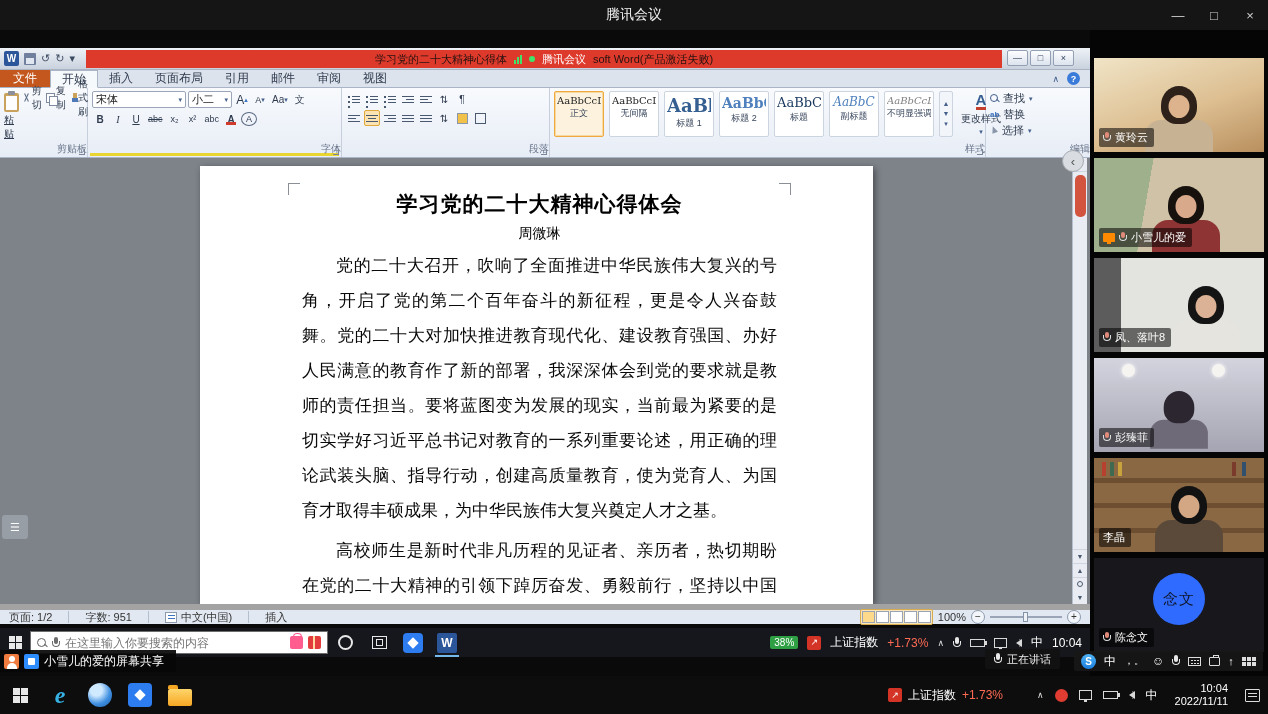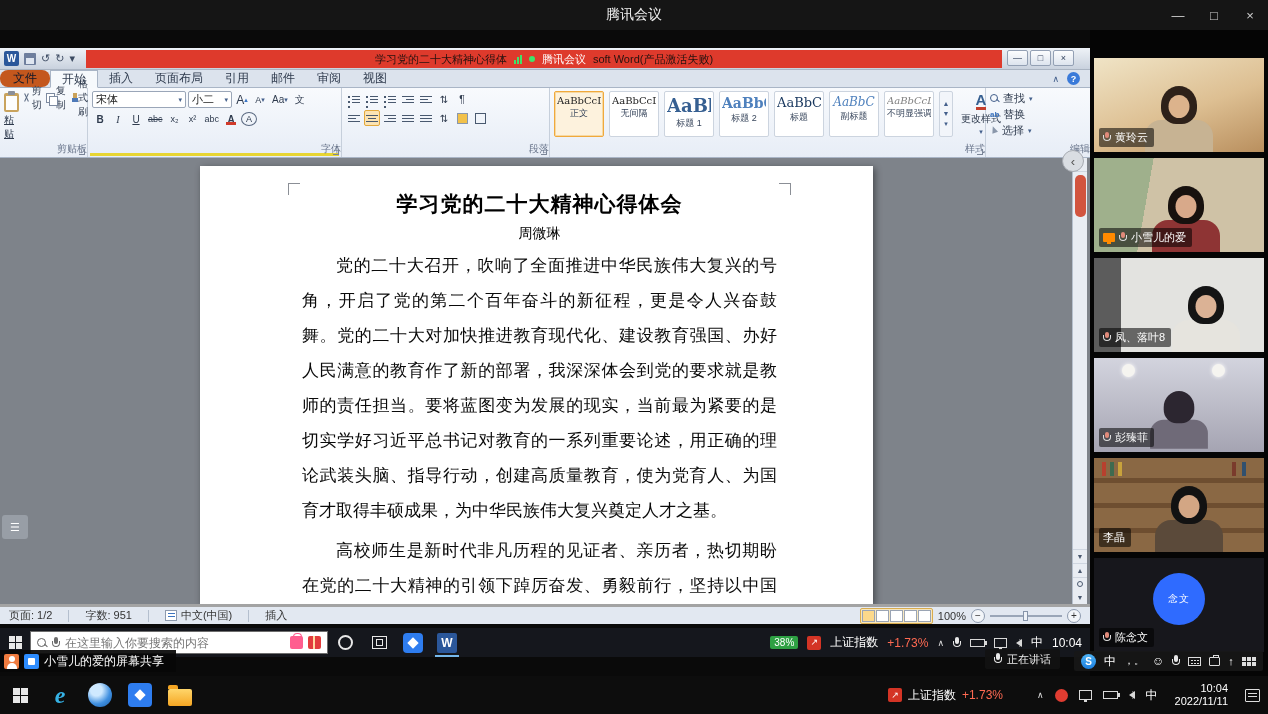--- a/index.html
+++ b/index.html
@@ -25,21 +25,21 @@
   #redbanner{position:absolute;left:86px;top:2px;width:916px;height:18px;background:#de3a2c;display:flex;align-items:center;justify-content:center;gap:7px;font-size:11px;color:#26120f;white-space:nowrap;overflow:hidden;}
   #redbanner .signal{display:flex;align-items:flex-end;gap:1px;height:9px;}
   #redbanner .signal i{width:2px;background:#3fe46a;display:block;}
   #redbanner .dotg{width:6px;height:6px;border-radius:50%;background:#3fe46a;}
   #redbanner .mtg{color:#ffffff;}
   .wbtns{position:absolute;right:16px;top:2px;display:flex;gap:2px;}
   .wb{width:21px;height:16px;border:1px solid #93a0b4;background:linear-gradient(#fcfdfe,#dde4ee);font-size:9px;display:flex;align-items:center;justify-content:center;color:#31415c;border-radius:2px;}
 
   
   #tabs{position:absolute;left:0;top:40px;width:1090px;height:18px;background:#dce3ed;display:flex;align-items:stretch;font-size:12px;color:#2f3b4e;border-bottom:1px solid #a9b5c6;}
-  .tab-file{background:#c4571d;color:#0f172a;padding:0 13px;display:flex;align-items:center;border-radius:8px;}
+  .tab-file{background:#c4571d;color:#ffffff;padding:0 13px;display:flex;align-items:center;}
   .tab{padding:0 11px;display:flex;align-items:center;}
   .tab.sel{background:#f6f9fc;border:1px solid #a9b5c6;border-bottom:1px solid #f6f9fc;margin-bottom:-1px;}
   #tabs .tright{margin-left:auto;display:flex;align-items:center;gap:8px;padding-right:10px;}
   .collico{font-size:9px;color:#44608c;}
   .helpico{width:13px;height:13px;border-radius:50%;background:#3a7ad9;color:#fff;font-size:9px;font-weight:bold;display:flex;align-items:center;justify-content:center;}
 
   
   #ribbon{position:absolute;left:0;top:58px;width:1090px;height:70px;background:linear-gradient(#f8fafd,#e7edf6);border-bottom:1px solid #a9b5c6;display:flex;}
   .group{position:relative;height:100%;border-right:1px solid #c6cfdb;padding:3px 4px 13px 4px;}
   .glabel{position:absolute;bottom:1px;left:0;right:0;text-align:right;font-size:10px;color:#68748a;}
@@ -118,21 +118,21 @@
   
   #vscroll{position:absolute;left:1072px;top:0;width:15px;height:446px;background:#e9edf3;border-left:1px solid #b6c0cd;}
   .sbtn{height:14px;display:flex;align-items:center;justify-content:center;font-size:7px;color:#4c5a70;border-bottom:1px solid #cfd6e0;}
   .sb-thumb{position:absolute;left:2px;top:17px;width:11px;height:42px;background:#d2543f;border-radius:5px;}
   .sb-bot{position:absolute;bottom:0;left:0;right:0;border-top:1px solid #cfd6e0;}
   .sb-bot .sbtn{border-bottom:1px solid #cfd6e0;}
   .sb-dot{height:12px;display:flex;align-items:center;justify-content:center;}
   .sb-dot i{width:6px;height:6px;border:1px solid #4c5a70;border-radius:50%;}
 
   
-  #wstatus{position:absolute;left:0;top:574px;width:1090px;height:20px;background:#e2e8f1;border-top:3px solid #a3a3a3;display:flex;align-items:center;font-size:11px;color:#333;gap:16px;padding:0 9px;}
+  #wstatus{position:absolute;left:0;top:574px;width:1090px;height:20px;background:#e2e8f1;border-top:6px solid #a3a3a3;display:flex;align-items:center;font-size:11px;color:#333;gap:16px;padding:0 9px;}
   #wstatus .sep{width:1px;height:12px;background:#b4bfce;}
   .langico{width:12px;height:11px;background:#fff;border:1px solid #8d9aae;position:relative;}
   .langico::after{content:"";position:absolute;left:2px;top:2px;width:7px;height:1px;background:#3c74c0;box-shadow:0 3px 0 #3c74c0;}
   #wstatus .right{margin-left:auto;display:flex;align-items:center;gap:5px;}
   .viewgrp{display:flex;gap:1px;background:#f8e7bd;border:1px solid #d8ab4e;padding:1px;border-radius:2px;}
   .viewico{width:13px;height:12px;border:1px solid #9aa4b4;background:#fff;}
   .viewico.sel{background:#fcd98b;}
   .zoombtn{width:14px;height:14px;border:1px solid #8d9aae;border-radius:50%;background:#f2f5f9;display:flex;align-items:center;justify-content:center;font-size:10px;color:#333;line-height:1;}
   .zoomtrack{width:72px;height:2px;background:#9aa6b8;position:relative;}
   .zoomtrack i{position:absolute;left:33px;top:-4px;width:5px;height:10px;background:#eef2f7;border:1px solid #8694a9;}
@@ -219,21 +219,21 @@
   .t5 .pg{--hair:#121212;--skin:#d3a684;--shirt:#5b4a3a;left:56%;}
   .lamp{position:absolute;top:6px;width:13px;height:13px;border-radius:50%;background:#f5f4f0;box-shadow:0 0 4px #fff;}
   .lamp.l1{left:28px;}.lamp.l2{left:118px;}
   .shelf-book{position:absolute;top:4px;left:8px;width:4px;height:14px;background:#b8402e;box-shadow:8px 0 0 #3f6a4f,16px 0 0 #c8a23c,130px 0 0 #7a3b2c,140px 0 0 #31506e;}
   .nameplate{position:absolute;left:5px;bottom:5px;display:flex;align-items:center;gap:4px;background:rgba(0,0,0,.55);padding:2px 6px 2px 4px;border-radius:2px;font-size:11px;color:#fff;z-index:3;white-space:nowrap;}
   .mic-ico{width:8px;height:11px;position:relative;flex:none;}
   .mic-ico::before{content:"";position:absolute;left:2px;top:0;width:4px;height:6px;border-radius:2px;background:#e08a7a;}
   .mic-ico::after{content:"";position:absolute;left:0;top:3px;width:6px;height:5px;border:1px solid #e0e0e0;border-top:none;border-radius:0 0 5px 5px;}
   .shr-ico{width:12px;height:9px;border-radius:1px;background:#ff8a00;position:relative;flex:none;}
   .shr-ico::after{content:"";position:absolute;left:4px;bottom:-2px;width:4px;height:2px;background:#ff8a00;}
-  .avatar-circle{position:absolute;left:50%;top:44%;transform:translate(-50%,-50%);width:52px;height:52px;border-radius:50%;background:#2f6bff;color:#ffffff;display:flex;align-items:center;justify-content:center;font-size:10px;letter-spacing:1px;}
+  .avatar-circle{position:absolute;left:50%;top:44%;transform:translate(-50%,-50%);width:52px;height:52px;border-radius:50%;background:#2f6bff;color:#0f172a;display:flex;align-items:center;justify-content:center;font-size:15px;letter-spacing:1px;}
 
   
   #taskbar{position:absolute;left:0;top:676px;width:1268px;height:38px;background:#0d0d0d;display:flex;align-items:center;color:#fff;}
   .tico{width:40px;height:38px;display:flex;align-items:center;justify-content:center;position:relative;flex:none;}
   .winsq.big{grid-template-columns:7px 7px;grid-template-rows:7px 7px;}
   .eico{font-family:"Liberation Serif",serif;font-style:italic;font-weight:bold;font-size:24px;color:#35b1e4;line-height:1;}
   .sphere{width:24px;height:24px;border-radius:50%;background:radial-gradient(circle at 35% 30%,#cfe9ff 0 25%,#3f8fe0 60%,#1d5fa8 100%);}
   .blueapp.big{width:24px;height:24px;}
   .folder{width:24px;height:17px;background:linear-gradient(#ffd66b,#f5a623);border-radius:2px;position:relative;margin-top:4px;}
   .folder::before{content:"";position:absolute;left:0;top:-4px;width:10px;height:4px;background:#f5a623;border-radius:2px 2px 0 0;}

